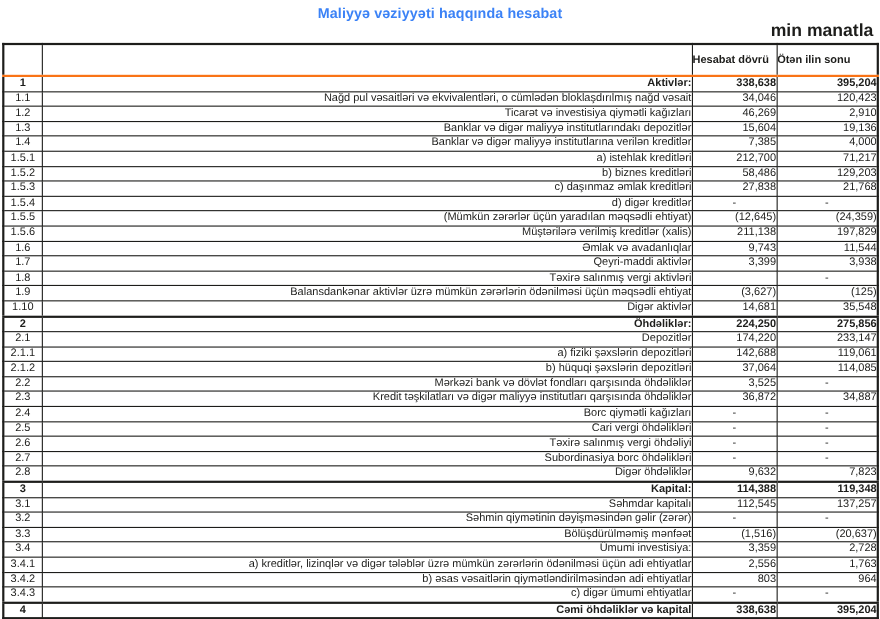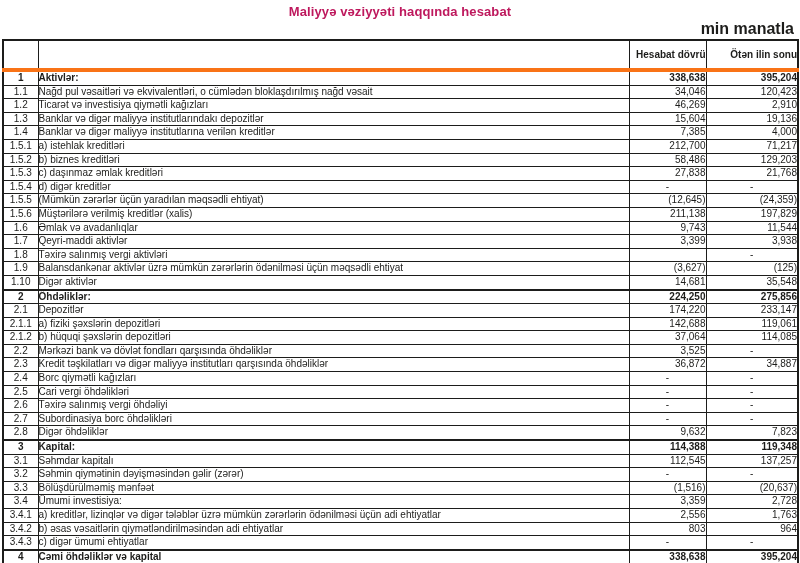--- a/index.html
+++ b/index.html
@@ -14,21 +14,21 @@
     font-family: "Liberation Sans", sans-serif;
     color: #1d1d1b;
     overflow: hidden;
     box-sizing: border-box;
   }
   .title {
     text-align: center;
     font-size: 13px;
     font-weight: bold;
     padding-top: 4px;
-    color: #be185d;
+    color: #3b82f6;
     letter-spacing: 0.1px;
   }
   .unit-note {
     width: 797px;
     text-align: right;
     font-size: 16px;
     font-weight: bold;
     margin-top: 1px;
     margin-bottom: 1px;
     box-sizing: border-box;
@@ -48,33 +48,33 @@
   table.fin th, table.fin td {
     border: 1px solid #1d1d1b;
     font-size: 10px;
     padding: 0;
     overflow: hidden;
     white-space: nowrap;
   }
   table.fin thead th {
     height: 27px;
     font-weight: bold;
-    text-align: right;
+    text-align: left;
     vertical-align: middle;
     white-space: normal;
     line-height: 12px;
-    border-bottom: 4px solid #f97316;
+    border-bottom: 2px solid #f97316;
   }
   table.fin tbody td {
     height: 12.6px;
     line-height: 12.6px;
     vertical-align: middle;
   }
   td.no   { text-align: center; }
-  td.label{ text-align: left; padding-left: 3px; }
+  td.label{ text-align: right; padding-left: 3px; }
   td.num  { text-align: right; padding-right: 4px; }
   td.num.dash { text-align: center; padding-right: 0; }
   tr.section td {
     font-weight: bold;
     border-top: 2px solid #1d1d1b;
     border-bottom: 1.5px solid #1d1d1b;
   }
 </style>
 </head>
 <body>

